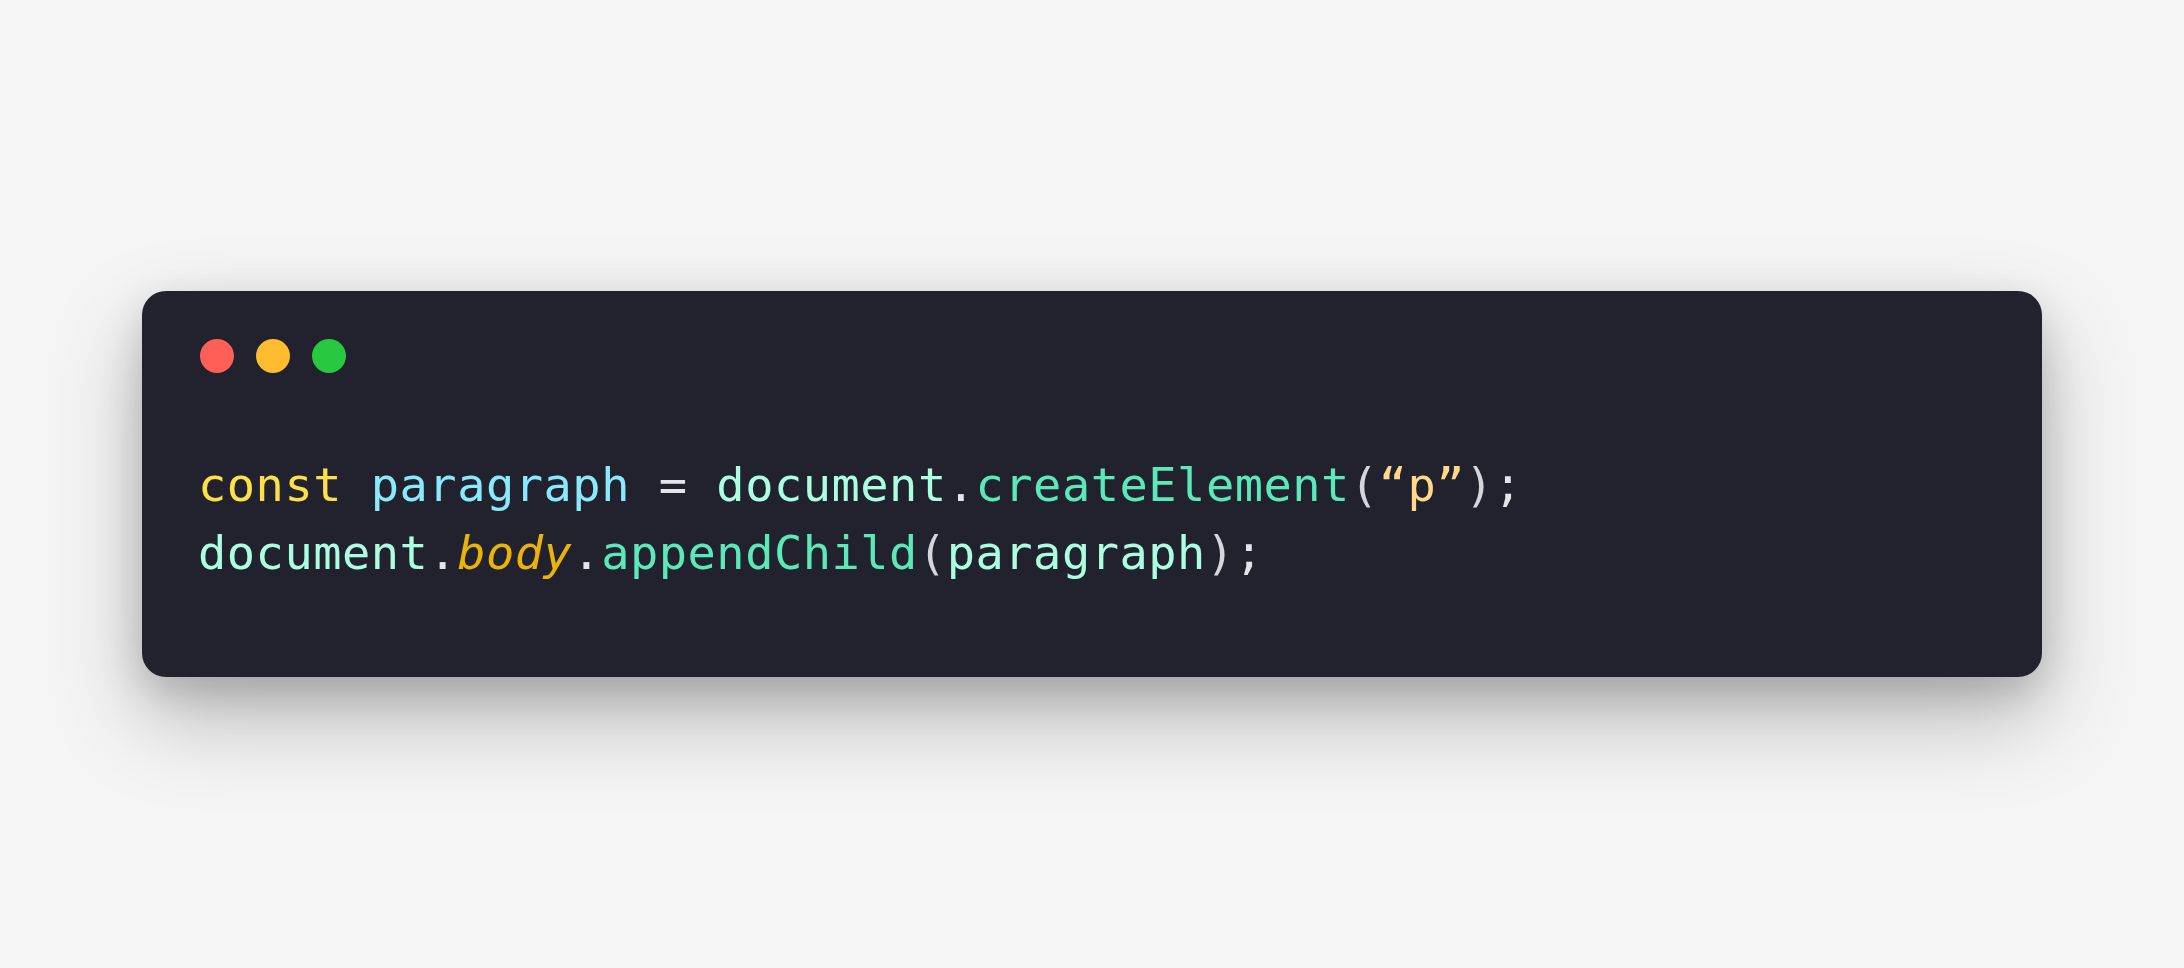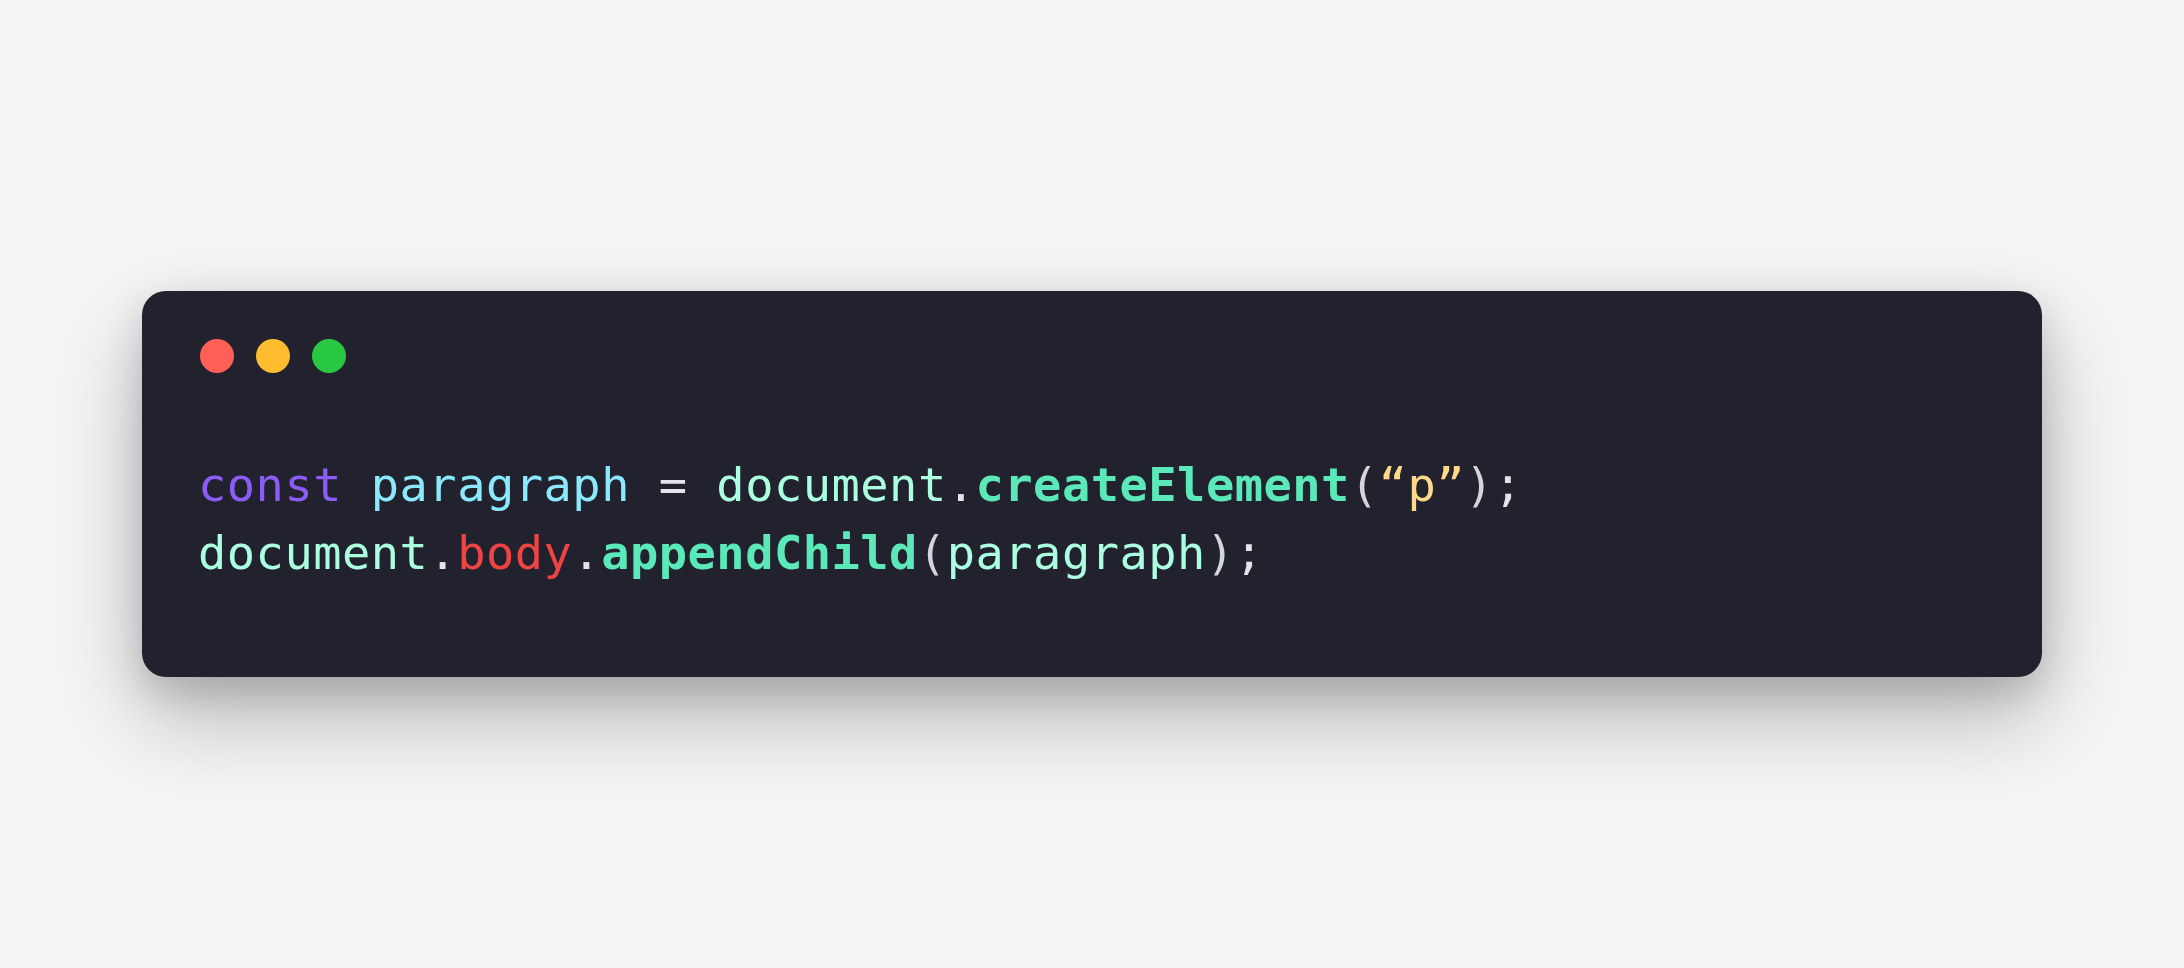--- a/index.html
+++ b/index.html
@@ -36,27 +36,27 @@
     }
     .tl-red { background: #ff5f57; }
     .tl-yellow { background: #febc2e; }
     .tl-green { background: #28c840; }
     .code-content {
       font-size: 47px;
       line-height: 1.45;
       white-space: pre;
       letter-spacing: 0.5px;
     }
-    .tok-keyword { color: #8b5cf6; }
+    .tok-keyword { color: #fde047; }
     .tok-var { color: #8be9fd; }
     .tok-punc { color: #e4e4ea; }
     .tok-obj { color: #abffe0; text-align: right; }
-    .tok-method { color: #5be9b9; font-weight: bold; }
+    .tok-method { color: #5be9b9; }
     .tok-string { color: #ffd88a; }
-    .tok-prop { color: #ef4444; }
+    .tok-prop { color: #eab308; font-style: italic; }
     .tok-paren { color: #d5d5de; }
   </style>
 </head>
 <body>
 
 <div class="code-window">
   <div class="traffic-lights">
     <div class="traffic-light tl-red"></div>
     <div class="traffic-light tl-yellow"></div>
     <div class="traffic-light tl-green"></div>

